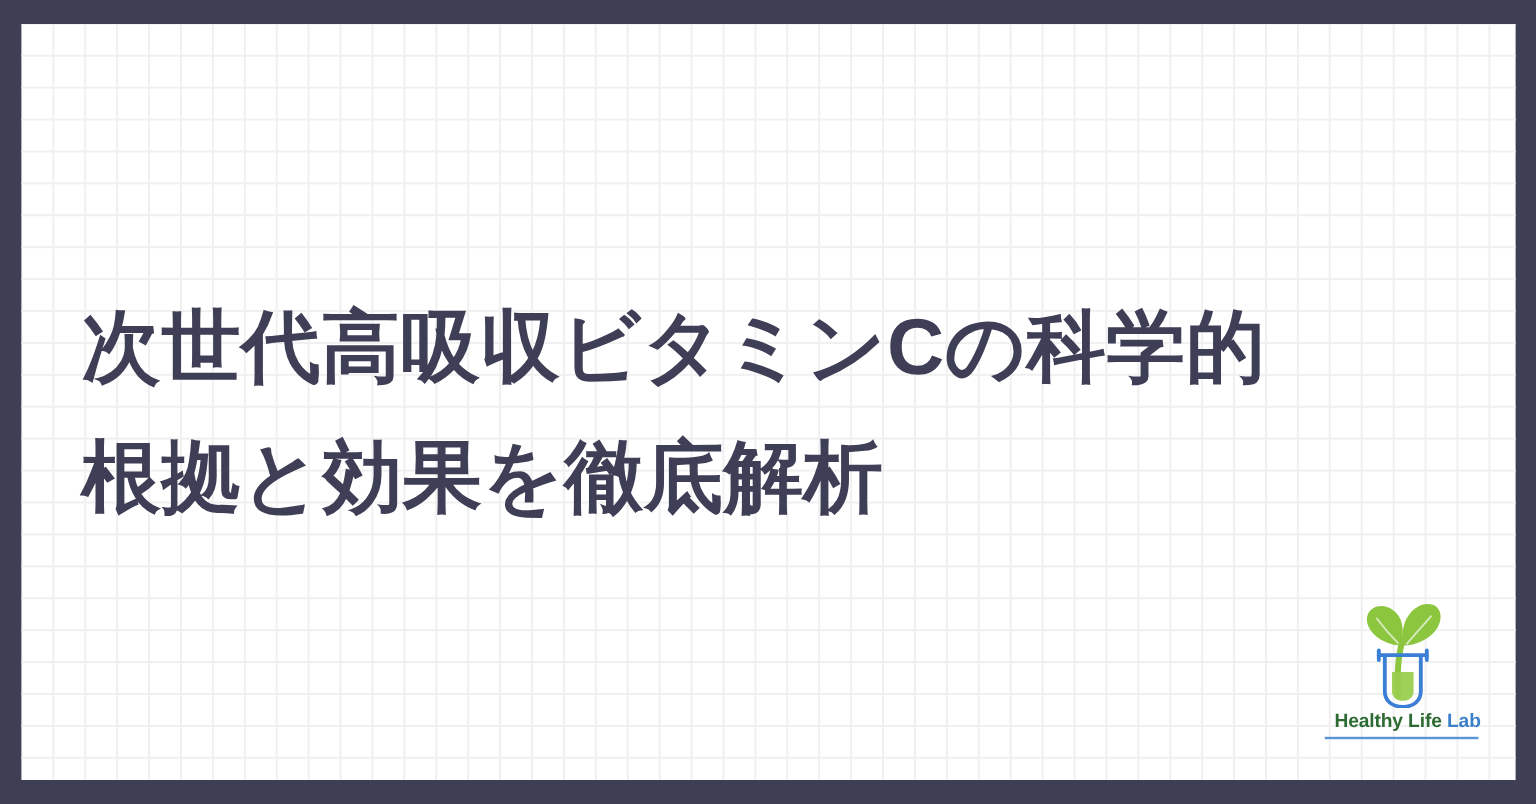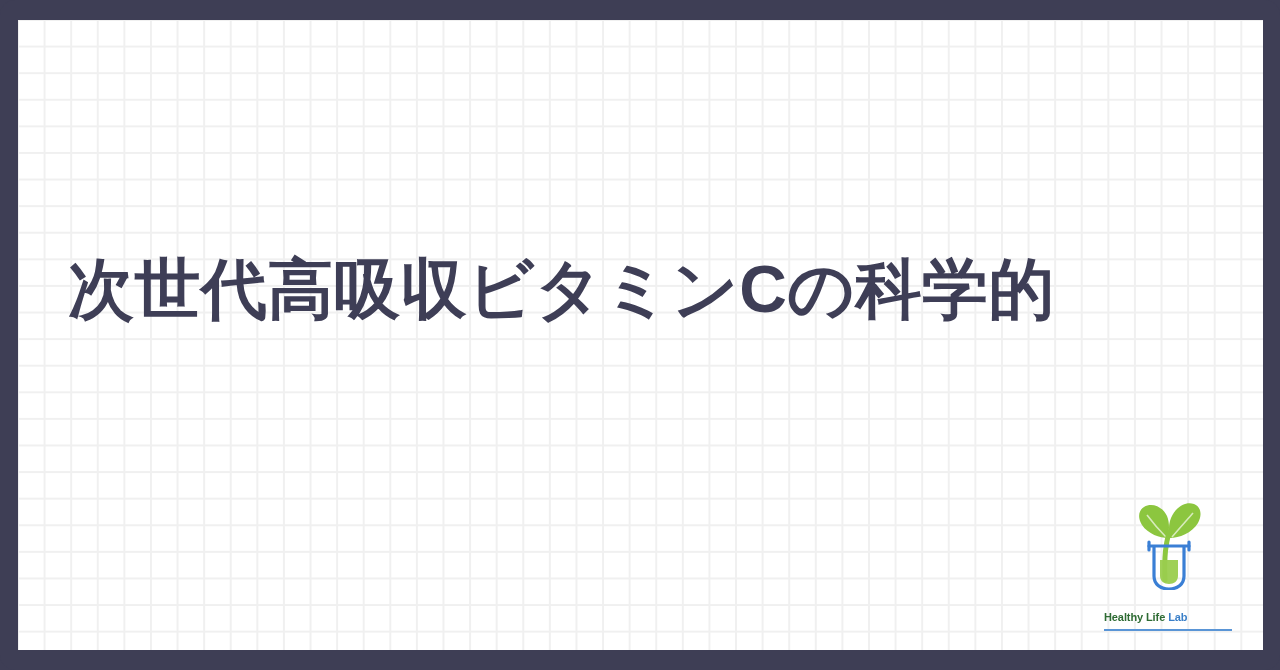--- a/index.html
+++ b/index.html
@@ -65,23 +65,23 @@
     top: 478px;
     width: 130px;
   }
   .logo-mark {
     display: block;
     margin: 0 auto;
     width: 78px;
     height: 92px;
   }
   .logo-wordmark {
-    margin-top: 17px;
-    text-align: left;
-    font-size: 11px;
+    margin-top: 2px;
+    text-align: right;
+    font-size: 16px;
     font-weight: 700;
     letter-spacing: -0.1px;
     white-space: nowrap;
     line-height: 20px;
   }
   .word-healthy { color: #2e6b33; }
   .word-lab     { color: #3a7fc8; }
   .logo-rule {
     margin-top: 2px;
     width: 128px;
@@ -91,20 +91,21 @@
 </style>
 </head>
 <body>
 
 <div class="canvas">
 
   <div class="paper">
 
     <div class="title-block">
       <div class="title-line">次世代高吸収ビタミンCの科学的</div>
+      <div class="title-line">根拠と効果を徹底解析</div>
     </div>
 
     <div class="logo">
 
       <svg class="logo-mark" viewBox="0 0 78 92">
 
         <path d="M38 40 C 30 40, 18 36, 12 27 C 7 19, 9 12, 14 9 C 22 4, 33 9, 37 18 C 40 25, 39 34, 38 40 Z" fill="#8cc63f"></path>
 
         <path d="M40 40 C 49 40, 62 35, 68 25 C 73 16, 70 8, 64 6 C 55 3, 45 10, 41 20 C 38 27, 39 35, 40 40 Z" fill="#8cc63f"></path>
 

